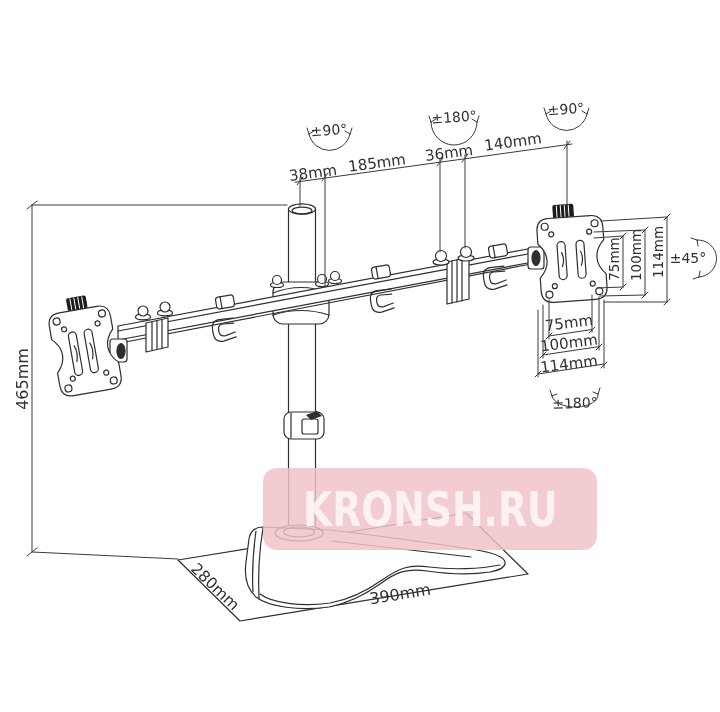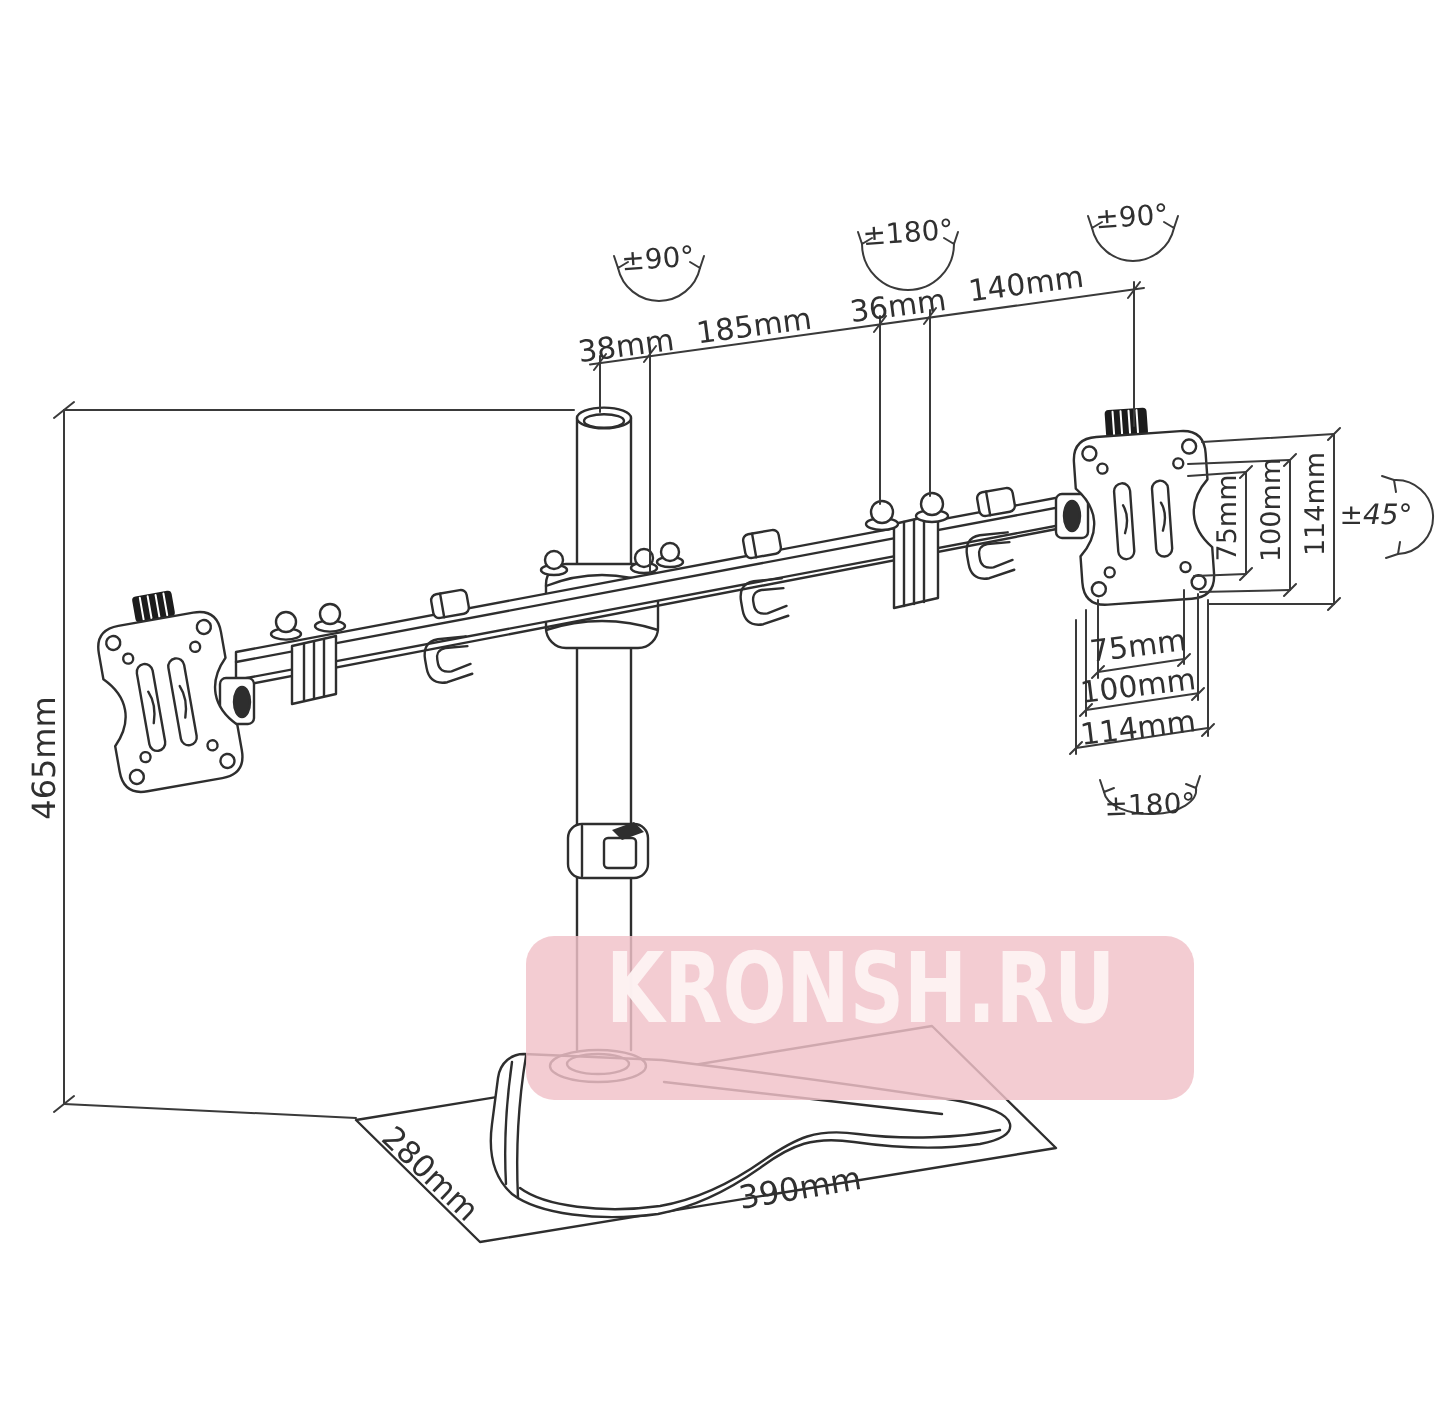--- a/index.html
+++ b/index.html
@@ -4,21 +4,21 @@
 <style>
   html,body{margin:0;padding:0;background:#fff;}
   #stage{position:relative;width:720px;height:712px;background:#fff;overflow:hidden;
          font-family:"DejaVu Sans",sans-serif;}
   #stage svg{position:absolute;left:0;top:0;}
   .dim-label{position:absolute;color:#303030;white-space:nowrap;
              font-family:"DejaVu Sans",sans-serif;
              transform:translate(-50%,-50%) rotate(var(--r,0deg)) scale(var(--sx,1),1);}
   #watermark{position:absolute;left:263px;top:468px;width:334px;height:82px;
              border-radius:14px;background:rgba(241,194,201,0.83);
-             display:flex;justify-content:center;}
+             display:flex;align-items:center;justify-content:center;}
   #watermark span{font-family:"DejaVu Sans",sans-serif;font-weight:bold;font-size:46px;
              color:rgba(253,242,242,0.95);letter-spacing:0px;
              transform:scale(0.82,1.06);white-space:nowrap;}
 </style>
 </head>
 <body>
 
 <div id="stage">
 
 <svg width="720" height="712" viewBox="0 0 720 712">
@@ -240,21 +240,21 @@
 </svg>
 
 <div class="dim-label" style="left:313px;top:173px;font-size:15px;--r:-7.5deg;">38mm</div>
 <div class="dim-label" style="left:377px;top:163px;font-size:15px;--r:-7.5deg;">185mm</div>
 <div class="dim-label" style="left:449px;top:153px;font-size:15px;--r:-7.5deg;">36mm</div>
 <div class="dim-label" style="left:513px;top:142px;font-size:15px;--r:-7.5deg;">140mm</div>
 
 <div class="dim-label" style="left:329px;top:130px;font-size:14px;--r:-4deg;">±90°</div>
 <div class="dim-label" style="left:454px;top:117px;font-size:14px;--r:-4deg;">±180°</div>
 <div class="dim-label" style="left:566px;top:109px;font-size:14px;--r:-4deg;">±90°</div>
-<div class="dim-label" style="left:688px;top:258px;font-size:14px;font-style:italic;">±45°</div>
+<div class="dim-label" style="left:688px;top:258px;font-size:14px;">±45°</div>
 <div class="dim-label" style="left:575px;top:403px;font-size:14px;--r:-2deg;">±180°</div>
 
 <div class="dim-label" style="left:22px;top:379px;font-size:16px;--r:-90deg;">465mm</div>
 
 <div class="dim-label" style="left:614px;top:259px;font-size:13.5px;--r:-90deg;">75mm</div>
 <div class="dim-label" style="left:636px;top:255px;font-size:13.5px;--r:-90deg;">100mm</div>
 <div class="dim-label" style="left:658px;top:252px;font-size:13.5px;--r:-90deg;">114mm</div>
 
 <div class="dim-label" style="left:569px;top:323px;font-size:15px;--r:-7deg;">75mm</div>
 <div class="dim-label" style="left:569px;top:343px;font-size:15px;--r:-7deg;">100mm</div>

